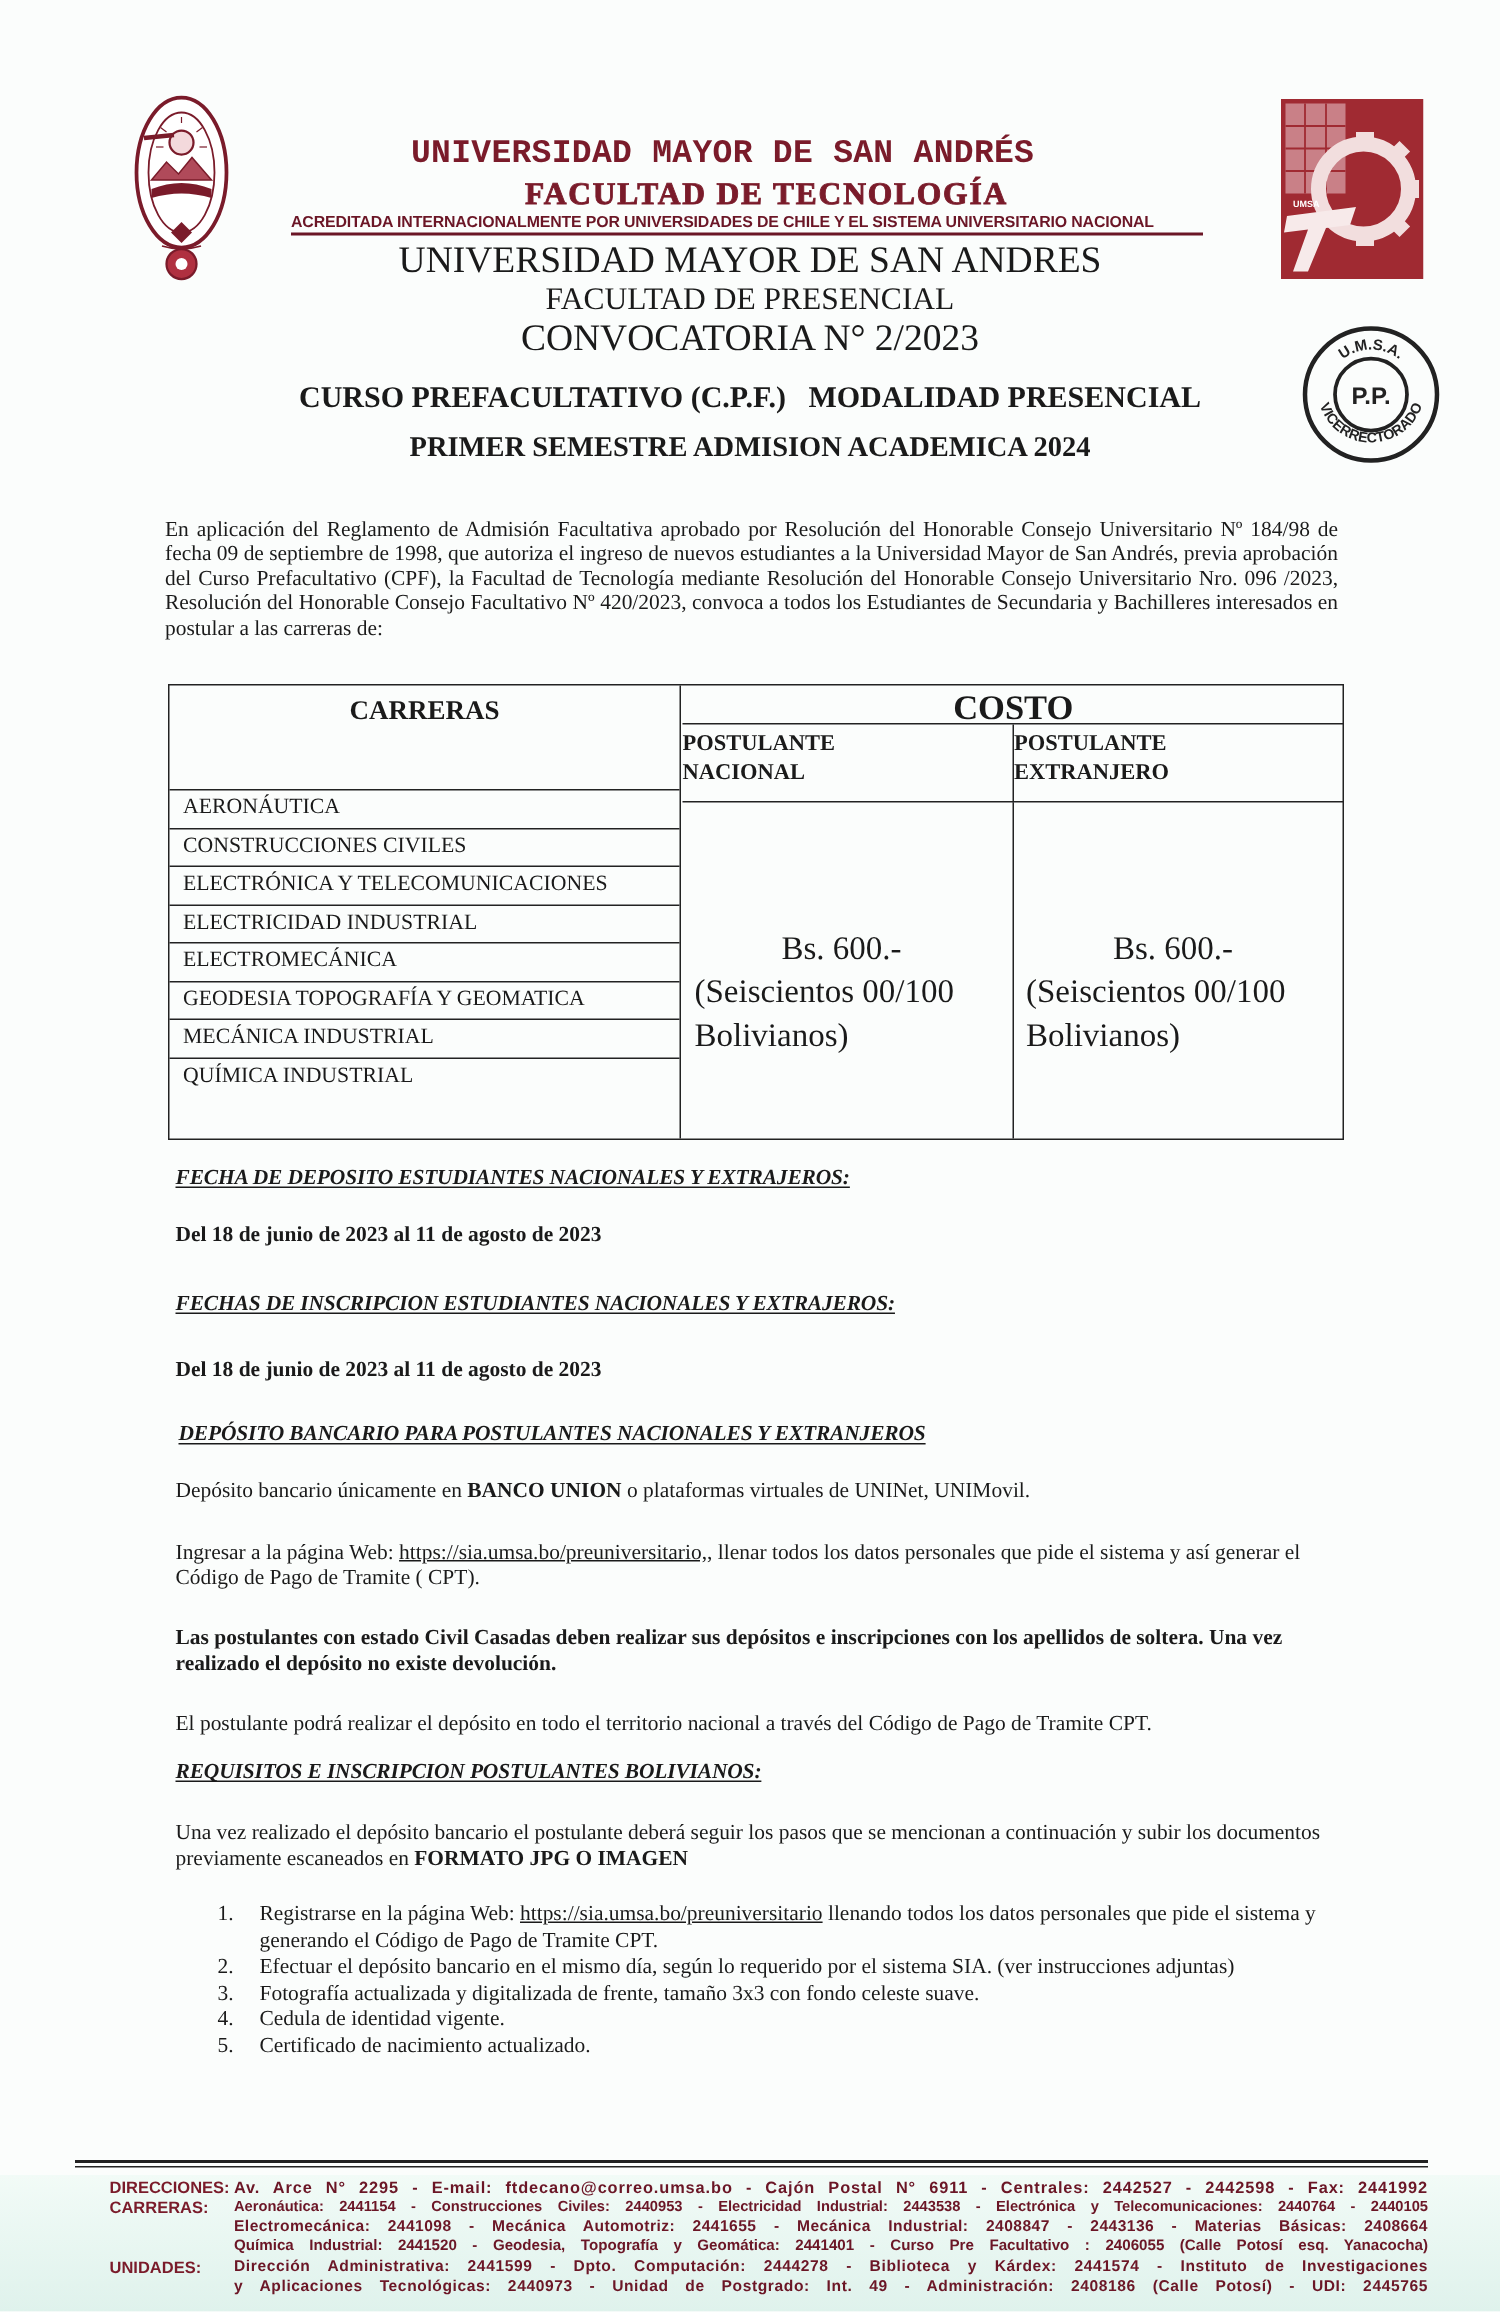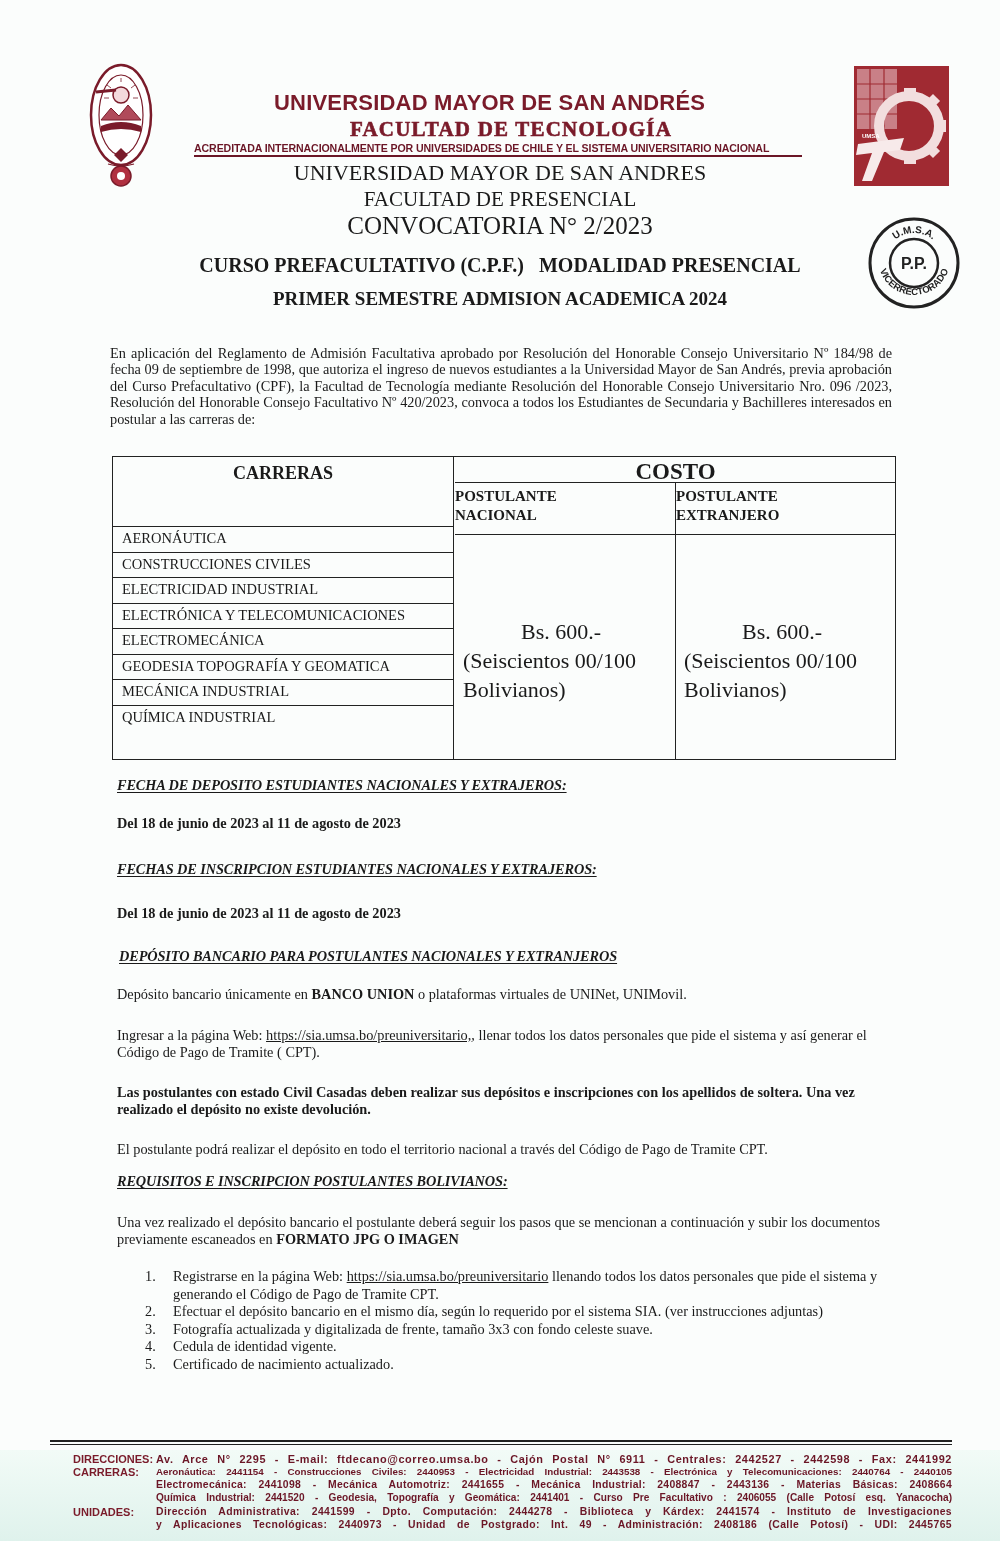--- a/index.html
+++ b/index.html
@@ -4,26 +4,26 @@
   <style>
     * { box-sizing: border-box; margin: 0; padding: 0; }
     html, body { width: 1000px; height: 1541px; background: #fbfdfc; overflow: hidden; }
     body { position: relative; font-family: "Liberation Serif", "DejaVu Serif", serif; color: #1a1a1a; }
 
     
     .logo-left { position: absolute; left: 86px; top: 60px; width: 70px; height: 130px; }
     .logo-right { position: absolute; left: 854px; top: 66px; width: 95px; height: 120px; }
     .stamp { position: absolute; left: 866px; top: 215px; width: 96px; height: 96px; }
 
-    .hdr-univ { position: absolute; left: 274px; top: 90px; font-family: Liberation Sans, sans-serif; font-weight: bold; font-size: 22px; color: #7a1b2a; letter-spacing: 0.2px; }
+    .hdr-univ { position: absolute; left: 274px; top: 90px; font-family: Liberation Mono, monospace; font-weight: bold; font-size: 22px; color: #7a1b2a; letter-spacing: 0.2px; }
     .hdr-fac { position: absolute; left: 350px; top: 117px; font-family: "Liberation Serif", serif; font-weight: 900; font-size: 21px; color: #7a1b2a; letter-spacing: 1.2px; -webkit-text-stroke: 0.6px #7a1b2a; }
     .hdr-acred { position: absolute; left: 194px; top: 142px; width: 608px; font-family: "Liberation Sans", sans-serif; font-weight: bold; font-size: 10.6px; color: #6b1626; border-bottom: 2px solid #6b1626; padding-bottom: 1px; white-space: nowrap; letter-spacing: -0.1px; }
 
     .title-line { position: absolute; left: 0; width: 1000px; text-align: center; font-family: "Liberation Serif", serif; color: #1a1a1a; }
-    .t1 { top: 160px; font-size: 22px; padding-left: 0px; }
+    .t1 { top: 160px; font-size: 25px; padding-left: 0px; }
     .t1 span, .t2 span, .t3 span, .t4 span, .t5 span { display: inline-block; }
     .t2 { top: 187px; font-size: 21px; }
     .t3 { top: 212px; font-size: 25px; }
     .t4 { top: 254px; font-size: 20px; font-weight: bold; }
     .t5 { top: 288px; font-size: 19px; font-weight: bold; }
 
     
     .intro { position: absolute; left: 110px; top: 345px; width: 782px; font-size: 14.3px; line-height: 16.4px; text-align: justify; }
 
     
@@ -136,22 +136,22 @@
 <div class="title-line t5"><span>PRIMER SEMESTRE ADMISION ACADEMICA 2024</span></div>
 
 <p class="intro">En aplicación del Reglamento de Admisión Facultativa aprobado por Resolución del Honorable Consejo Universitario Nº 184/98 de fecha 09 de septiembre de 1998, que autoriza el ingreso de nuevos estudiantes a la Universidad Mayor de San Andrés, previa aprobación del Curso Prefacultativo (CPF), la Facultad de Tecnología mediante Resolución del Honorable Consejo Universitario Nro. 096 /2023, Resolución del Honorable Consejo Facultativo Nº 420/2023, convoca a todos los Estudiantes de Secundaria y Bachilleres  interesados en postular a las carreras de:</p>
 
 <div class="tbl">
   <div class="col-carreras">
     <div class="hdr-carreras">CARRERAS</div>
     <div class="rows">
       <div class="row">AERONÁUTICA</div>
       <div class="row">CONSTRUCCIONES CIVILES</div>
+      <div class="row">ELECTRÓNICA Y TELECOMUNICACIONES</div>
       <div class="row">ELECTRICIDAD INDUSTRIAL</div>
-      <div class="row">ELECTRÓNICA Y TELECOMUNICACIONES</div>
       <div class="row">ELECTROMECÁNICA</div>
       <div class="row">GEODESIA TOPOGRAFÍA Y GEOMATICA</div>
       <div class="row">MECÁNICA INDUSTRIAL</div>
       <div class="row">QUÍMICA INDUSTRIAL</div>
     </div>
   </div>
   <div class="hdr-costo">COSTO</div>
   <div class="hdr-sub hdr-nac"><span style="display:inline-block;width:120px">POSTULANTE NACIONAL</span></div>
   <div class="hdr-sub hdr-ext"><span style="display:inline-block;width:120px">POSTULANTE EXTRANJERO</span></div>
   <div class="cost-col cost-nac">

